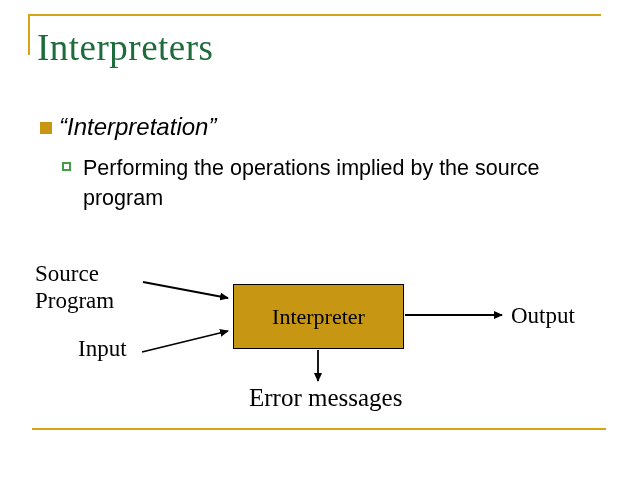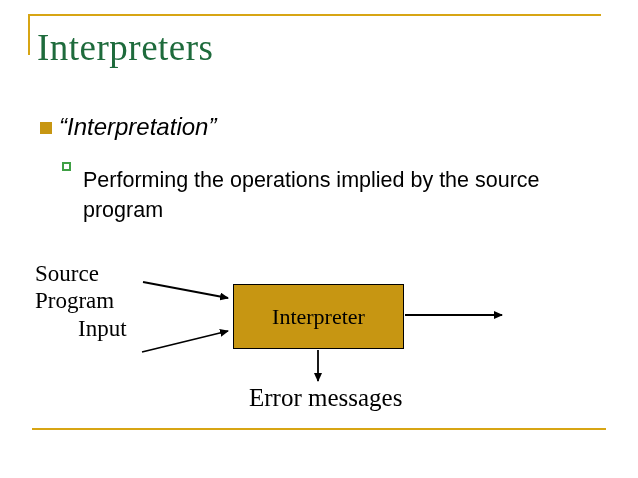--- a/index.html
+++ b/index.html
@@ -56,30 +56,29 @@
     width: 9px; height: 9px;
     border: 2px solid var(--bullet-green);
     background: #ffffff;
   }
   .bullet2-text {
     position: absolute; left: 83px; top: 153px;
     width: 505px;
     font-family: "Liberation Sans", sans-serif;
     font-size: 21.5px; line-height: 30px;
     color: var(--ink);
-    margin-top: 12px;
   }
   
   .label-source {
     position: absolute; left: 35px; top: 260px;
     width: 102px; text-align: left;
     font-size: 23px; line-height: 27px; color: var(--ink);
   }
   .label-input {
-    position: absolute; left: 78px; top: 316px;
+    position: absolute; left: 78px; top: 336px;
     font-size: 23px; color: var(--ink);
   }
   .interpreter-box {
     position: absolute; left: 233px; top: 284px;
     width: 171px; height: 65px;
     background: var(--box-gold);
     border: 1px solid #000000;
     display: flex; align-items: center; justify-content: center; text-align: center;
   }
   .interpreter-box .box-label {
@@ -116,20 +115,21 @@
   <div class="bullet2-marker"></div>
   <div class="bullet2-text">Performing the operations implied by the source program</div>
 
   <div class="label-source">Source Program</div>
   <div class="label-input">Input</div>
 
   <div class="interpreter-box">
     <span class="box-label">Interpreter</span>
   </div>
 
+  <div class="label-output">Output</div>
   <div class="label-error">Error messages</div>
 
   <svg class="arrows" viewBox="0 0 638 478" xmlns="http://www.w3.org/2000/svg">
     <defs>
       <marker id="ah" markerWidth="10" markerHeight="8" refX="8" refY="4" orient="auto" markerUnits="userSpaceOnUse">
         <path d="M0,0 L9,4 L0,8 z" fill="#000000"></path>
       </marker>
     </defs>
     <line x1="143" y1="282" x2="228" y2="298" stroke="#000000" stroke-width="1.8" marker-end="url(#ah)"></line>
     <line x1="142" y1="352" x2="228" y2="331" stroke="#000000" stroke-width="1.8" marker-end="url(#ah)"></line>

